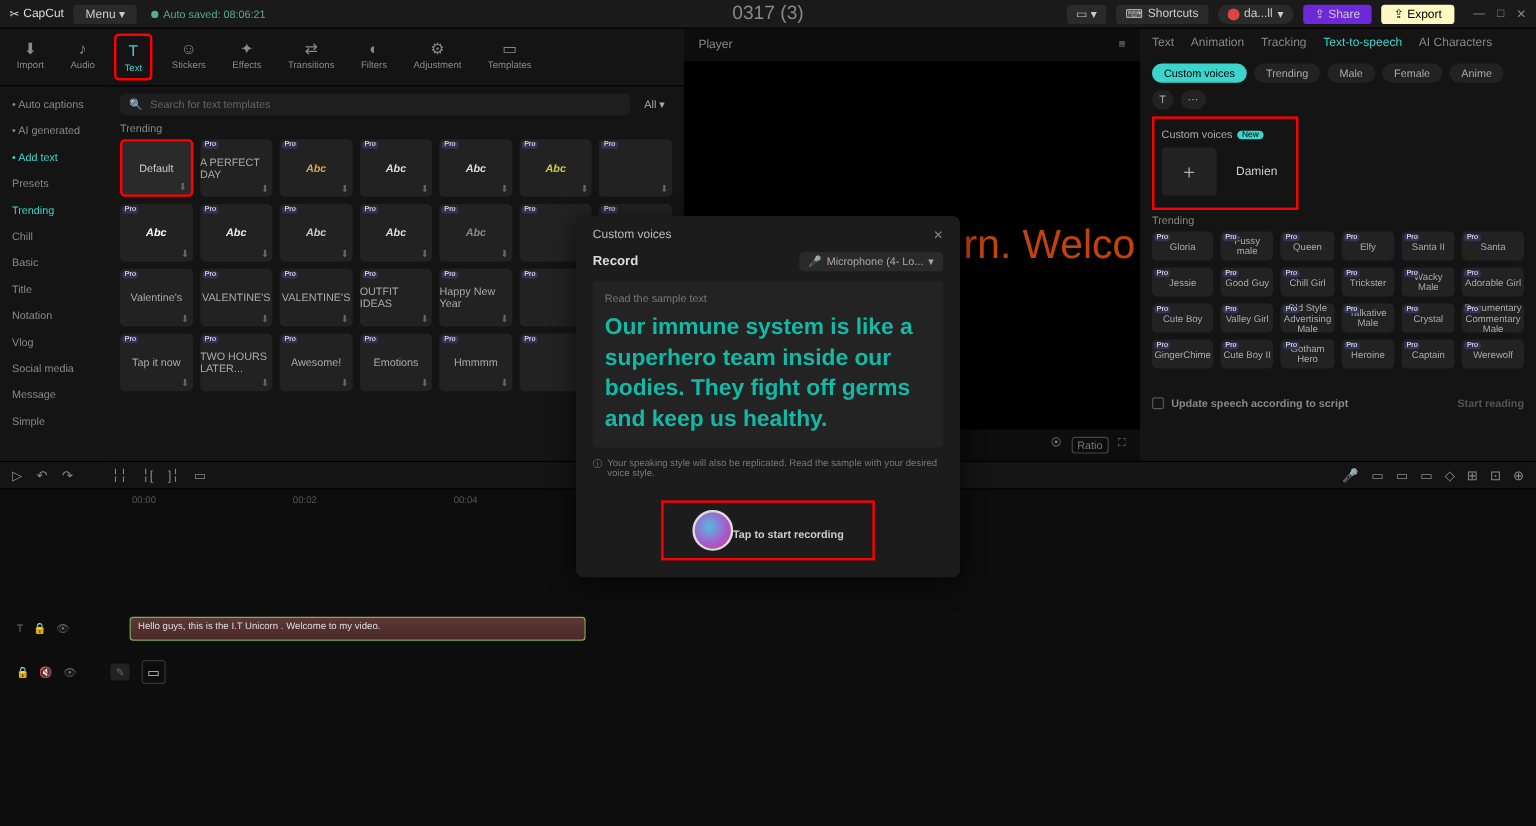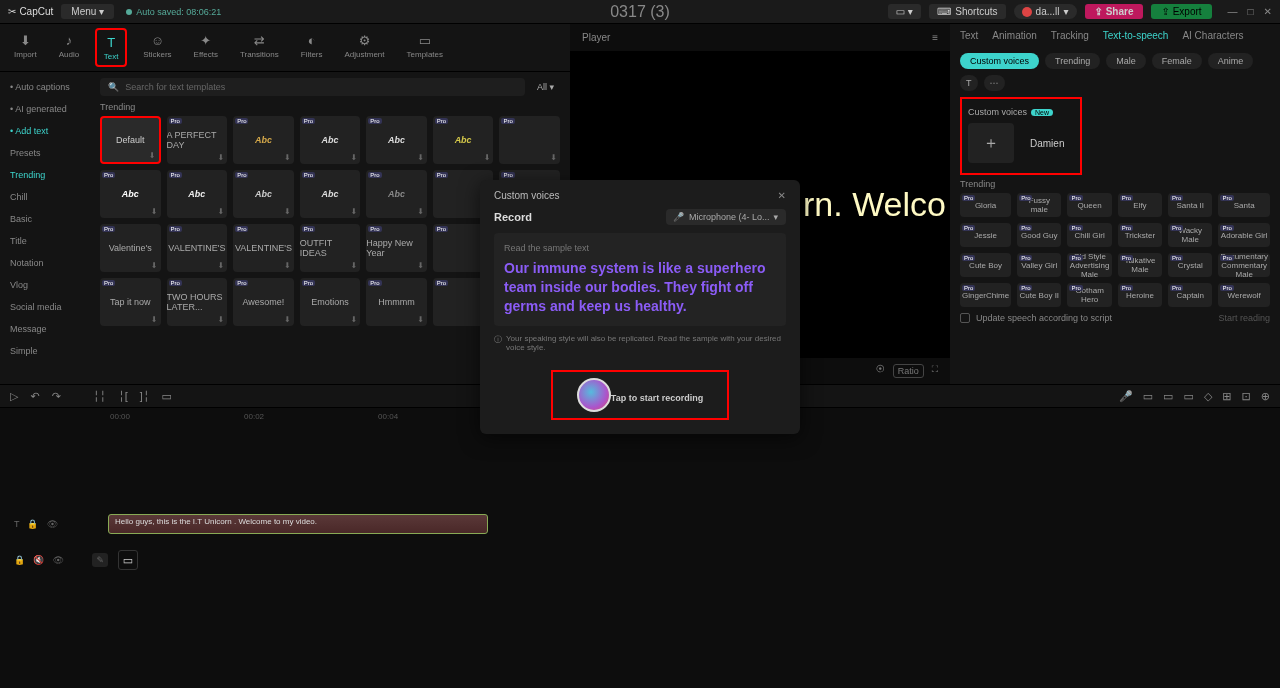--- a/index.html
+++ b/index.html
@@ -9,22 +9,22 @@
 .topbar { height: 24px; background: #1a1a1a; display: flex; align-items: center; padding: 0 8px; border-bottom: 1px solid #000; }
 .logo { color: #ddd; font-size: 10px; margin-right: 8px; display:flex; align-items:center; gap:3px;}
 .menu-btn { background: #2a2a2a; color: #ccc; padding: 2px 10px; border-radius: 3px; font-size: 10px; cursor: pointer; }
 .autosave { color: #5a9; font-size: 9px; margin-left: 12px; display:flex; align-items:center; gap:4px;}
 .autosave-dot{width:6px;height:6px;background:#5a9;border-radius:50%;}
 .title-center { position: absolute; left: 50%; transform: translateX(-50%); font-size: 16px; color: #888; }
 .top-right { margin-left: auto; display: flex; align-items: center; gap: 8px; font-size: 10px; }
 .shortcut-btn { background: #2a2a2a; padding: 2px 8px; border-radius: 3px; display:flex; align-items:center; gap:4px;}
 .user-badge { background: #2a2a2a; padding: 2px 8px; border-radius: 10px; display:flex; align-items:center; gap:4px; }
 .user-dot{width:10px;height:10px;background:#d44;border-radius:50%;}
-.share-btn { background: #be185d; padding: 2px 10px; border-radius: 3px; font-weight: bold; }
-.export-btn { background: #15803d; color: #000; padding: 2px 10px; border-radius: 3px; font-weight:500;}
+.share-btn { background: #6d28d9; padding: 2px 10px; border-radius: 3px; }
+.export-btn { background: #fef9c3; color: #000; padding: 2px 10px; border-radius: 3px; font-weight:500;}
 .win-ctrl { display: flex; gap: 10px; margin-left: 8px; color:#888;}
 
 
 .main { display: flex; height: 360px; }
 
 
 .left-panel { width: 570px; background: #141414; display: flex; flex-direction: column; }
 .tool-tabs { display: flex; padding: 4px 8px; gap: 10px; border-bottom: 1px solid #000; }
 .tool-tab { display: flex; flex-direction: column; align-items: center; gap: 2px; padding: 4px 6px; font-size: 8px; color: #888; cursor: pointer; border-radius:4px;}
 .tool-tab.active { color: #3dd4cc; }
@@ -45,42 +45,42 @@
 .preset-grid { display: grid; grid-template-columns: repeat(7, 1fr); gap: 6px; }
 .preset { background: #222; border-radius: 4px; height: 48px; display: flex; align-items: center; justify-content: center; font-size: 9px; color: #aaa; position: relative; overflow:hidden;}
 .preset .dl { position: absolute; bottom: 2px; right: 3px; font-size: 8px; color: #666; }
 .preset .pro { position:absolute; top:2px; left:2px; font-size:6px; background:#335; color:#fff; padding:0 2px; border-radius:2px;}
 .preset.default { background: #2a2a2a; color: #ccc; }
 
 
 .player { flex: 1; background: #0d0d0d; display: flex; flex-direction: column; }
 .player-header { padding: 8px 12px; font-size: 10px; color: #888; display:flex; justify-content:space-between;}
 .player-canvas { flex: 1; background: #000; display: flex; align-items: center; justify-content: flex-end; padding-right: 4px; overflow:hidden;}
-.player-text { font-size: 34px; color: #fef9c3; font-weight: 500; white-space: nowrap;}
+.player-text { font-size: 34px; color: #c2410c; font-weight: 500; white-space: nowrap;}
 .player-controls { padding: 6px 12px; display: flex; justify-content: flex-end; gap: 8px; font-size: 9px; color: #777;}
 .pc-chip{border:1px solid #444; padding:1px 4px; border-radius:3px;}
 
 
 .right-panel { width: 330px; background: #141414; padding: 6px 10px; display:flex; flex-direction:column;}
 .rp-tabs { display: flex; gap: 14px; font-size: 10px; color: #888; padding-bottom: 6px; }
 .rp-tab.active { color: #3dd4cc; }
 .filter-chips { display: flex; gap: 6px; margin: 6px 0; flex-wrap:wrap;}
 .chip { background: #222; padding: 3px 10px; border-radius: 10px; font-size: 9px; color: #aaa; }
 .chip.active { background: #3dd4cc; color: #000; }
 .chip.sm{padding:3px 6px;}
 .cv-label { font-size: 9px; color: #aaa; margin-top: 4px; display:flex; align-items:center; gap:4px;}
 .badge-new{background:#3dd4cc;color:#000;font-size:7px;padding:0 4px;border-radius:6px;}
 .cv-row { display: flex; gap: 6px; margin: 6px 0; }
 .add-voice { width: 46px; height: 40px; background: #222; border-radius: 4px; display: flex; align-items: center; justify-content: center; font-size: 16px; color: #aaa; }
 .voice-name { display: flex; align-items: center; padding: 0 10px; font-size: 10px; color: #ccc; }
 .trending-label { font-size: 9px; color: #888; margin-top: 4px; }
 .voice-grid { display: grid; grid-template-columns: repeat(6, 1fr); gap: 6px; margin-top: 4px; }
 .voice { background: #222; border-radius: 4px; height: 24px; display: flex; align-items: center; justify-content: center; font-size: 8px; color: #aaa; text-align: center; padding: 2px; position:relative;}
 .voice .pro{position:absolute;top:2px;left:2px;font-size:6px;background:#335;color:#fff;padding:0 2px;border-radius:2px;}
-.update-row { display: flex; align-items: flex-start; gap: 6px; margin-top: 2px; font-size: 9px; color: #888; padding:4px 0;}
+.update-row { display: flex; align-items: flex-start; gap: 6px; margin-top: 20px; font-size: 9px; color: #888; padding:4px 0;font-weight:bold;}
 .checkbox{width:10px;height:10px;border:1px solid #555;border-radius:2px;}
 .start-read{margin-left:auto; color:#555; font-size:9px;}
 
 
 .mid-toolbar { height: 24px; background: #141414; border-top: 1px solid #000; border-bottom: 1px solid #000; display: flex; align-items: center; padding: 0 10px; gap: 12px; font-size: 11px; color: #888; }
 .mid-toolbar .sp { flex: 1; }
 .mid-right{display:flex;gap:10px;align-items:center;}
 
 
 .timeline { background: #0d0d0d; height: 280px; }
@@ -93,21 +93,21 @@
 
 
 .modal { position: absolute; left: 480px; top: 180px; width: 320px; background: #1c1c1c; border-radius: 6px; padding: 10px 14px 14px; box-shadow: 0 4px 20px rgba(0,0,0,.6); }
 .modal-head { display: flex; justify-content: space-between; font-size: 10px; color: #bbb; margin-bottom: 8px; }
 .close-x { cursor: pointer; color: #888; }
 .rec-row { display: flex; justify-content: space-between; align-items: center; margin-bottom: 8px; }
 .rec-label { font-size: 11px; font-weight: 600; color: #ddd; }
 .mic-sel { background: #2a2a2a; padding: 3px 8px; border-radius: 4px; font-size: 9px; color: #aaa; display:flex; align-items:center; gap:4px;}
 .sample-box { background: #232323; border-radius: 4px; padding: 10px; }
 .sample-hint { font-size: 9px; color: #777; margin-bottom: 6px; }
-.sample-text { font-size: 14px; font-weight: 700; color: #8b5cf6; line-height: 1.35; }
+.sample-text { font-size: 19px; font-weight: 700; color: #14b8a6; line-height: 1.35; }
 .replicate-note { font-size: 8px; color: #777; margin-top: 8px; display:flex; gap:4px;}
 .rec-area { display: flex; flex-direction: column; align-items: center; margin-top: 12px; }
 .rec-btn { width: 34px; height: 34px; border-radius: 50%; background: radial-gradient(circle at 40% 40%, #5bd 0%, #a5c 60%, #d46 100%); border: 2px solid #ddd; }
 .rec-text { font-size: 9px; color: #ccc; margin-top: 6px; font-weight:600;}
 .hl-rec { border: 2px solid #f00; padding: 6px 24px; margin-top: 6px; display:flex; flex-direction:row; align-items:center;}
 </style>
 </head>
 <body>
 
 <div class="topbar">

